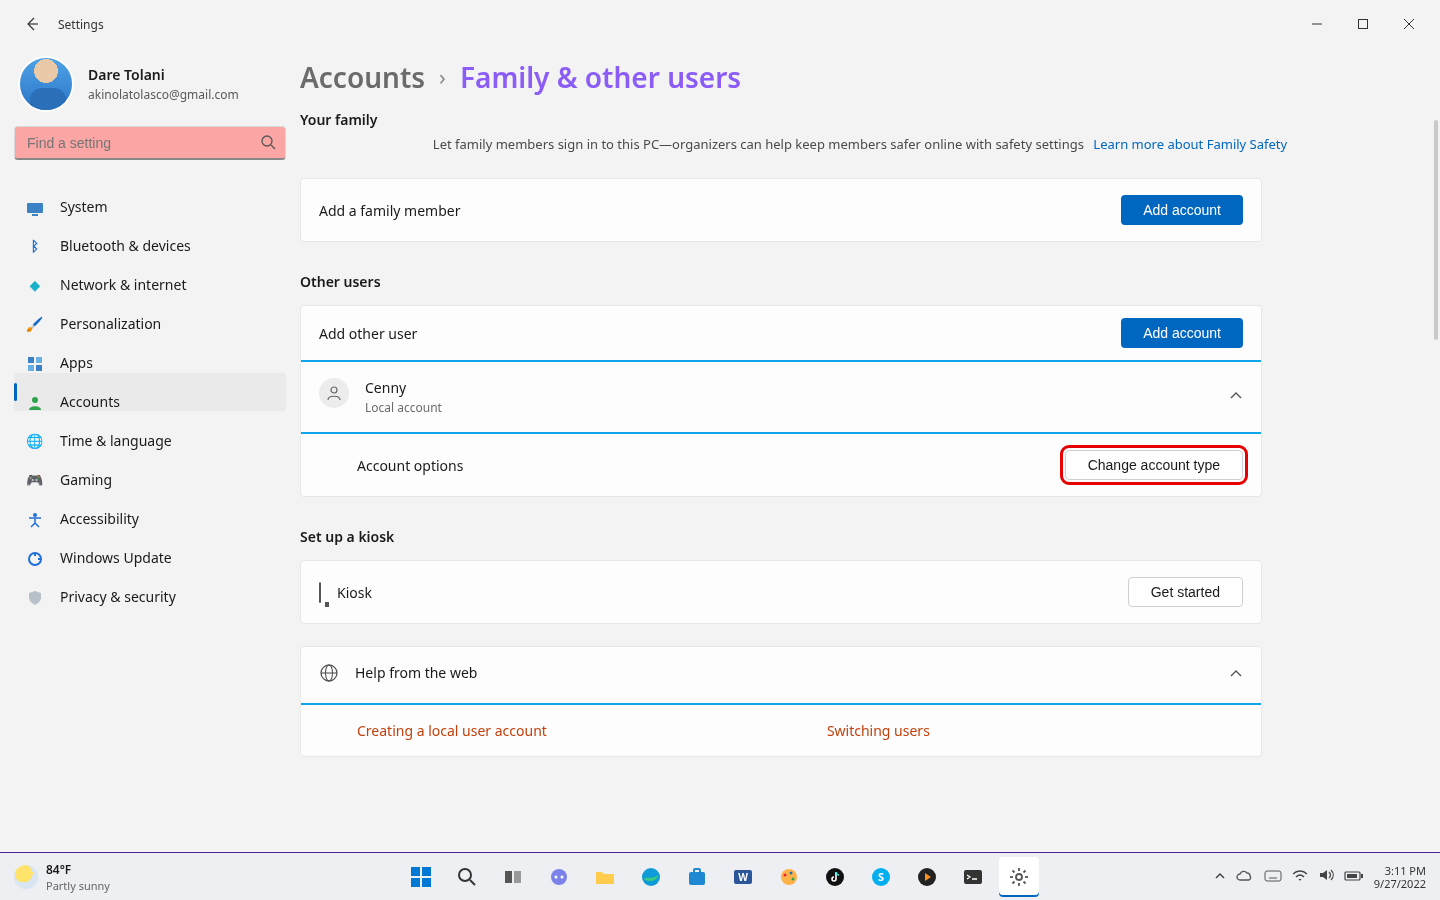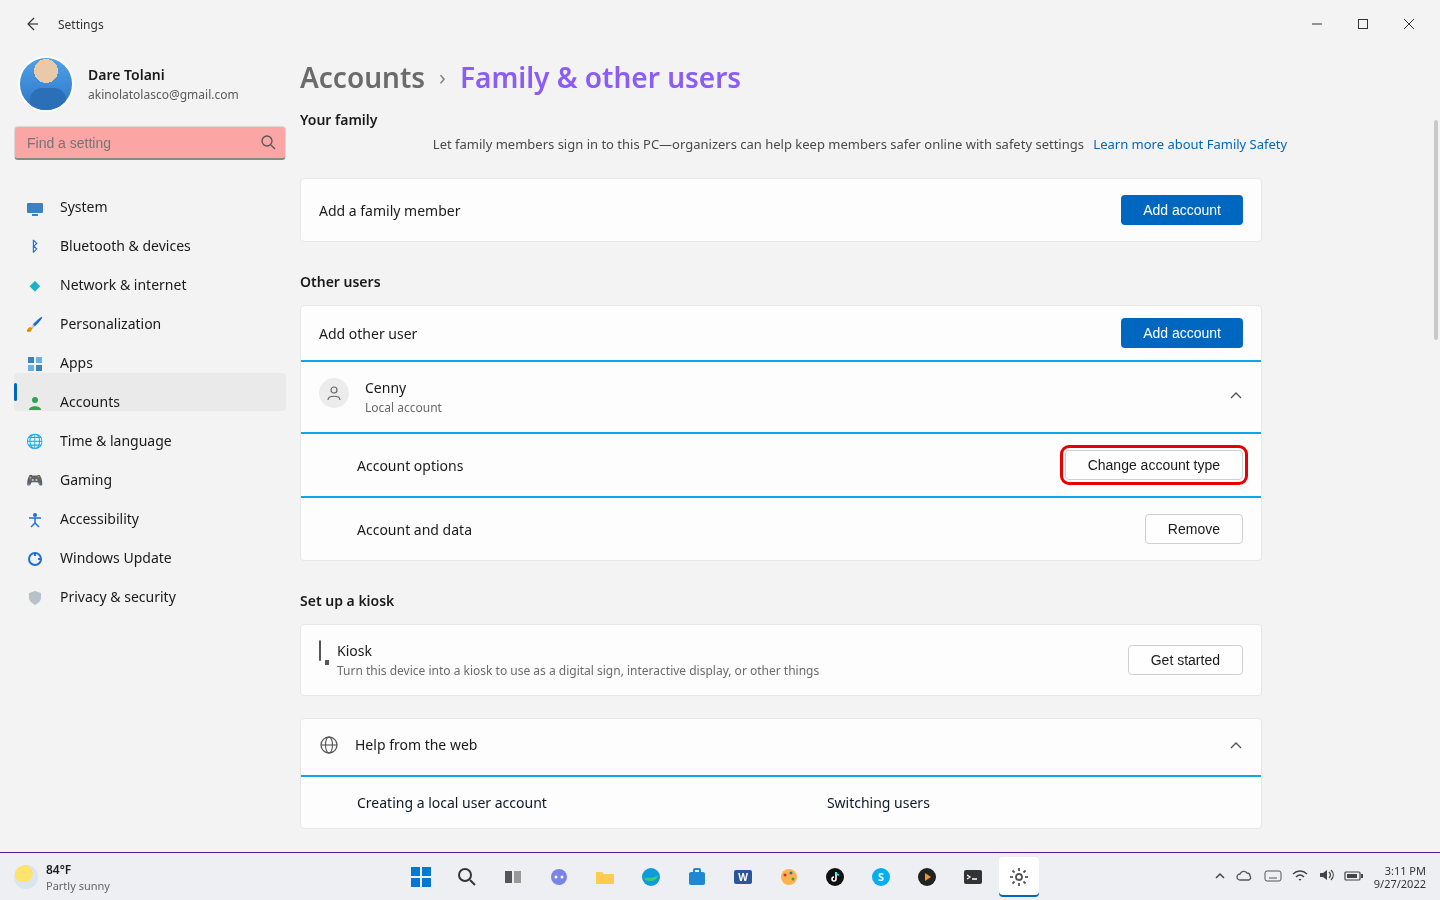--- a/index.html
+++ b/index.html
@@ -118,21 +118,21 @@
   width:30px; height:30px; border-radius:50%;
   background:#ececec; display:flex; align-items:center; justify-content:center;
   color:#555;
 }
 
 .gap { height: 22px; }
 .gap-sm { height: 8px; }
 
 .chev { color:#555; }
 
-.help-link { color:#0f172a; font-size:14px; }
+.help-link { color:#c2410c; font-size:14px; }
 
 
 .scrollbar-track { position:absolute; right:2px; top:120px; width:4px; height:220px; background:#c9c9c9; border-radius:3px;}
 
 
 .taskbar {
   position:absolute; left:0; right:0; bottom:0; height:48px;
   background:#eeeff2;
   border-top:1px solid #4c1d95;
   display:flex; align-items:center;
@@ -326,37 +326,32 @@
         <span class="chev">
           <svg width="14" height="14">
               <path d="M2 9 L7 4 L12 9" fill="none" stroke="#555" stroke-width="1.4"></path>
             </svg>
         </span>
       </div>
       <div class="card-row indent">
         <div class="row-label">Account options</div>
         <button class="btn-secondary highlight-red">Change account type</button>
       </div>
-      <div class="card-row indent">
-        <div class="row-label">Account and data</div>
-        <button class="btn-secondary">Remove</button>
-      </div>
     </div>
 
     <div class="gap"></div>
     <div class="sect-header">Set up a kiosk</div>
     <div class="gap-sm"></div>
 
     <div class="card">
       <div class="card-row">
         <div class="row-left">
           <span><span class="glyph-prev"></span></span>
           <div>
             <div class="row-label">Kiosk</div>
-            <div class="row-sub">Turn this device into a kiosk to use as a digital sign, interactive display, or other things</div>
           </div>
         </div>
         <button class="btn-secondary">Get started</button>
       </div>
     </div>
 
     <div class="gap"></div>
 
     <div class="card">
       <div class="card-row">

